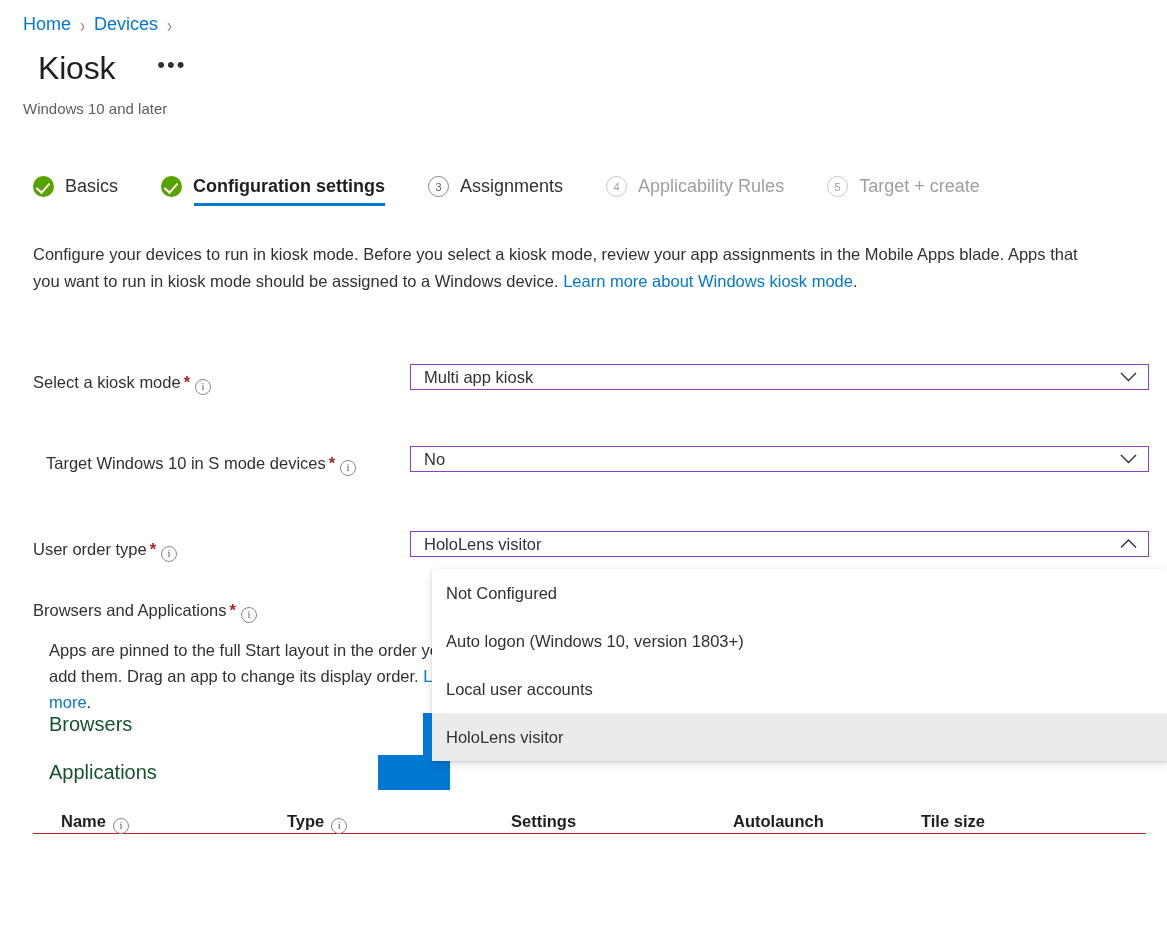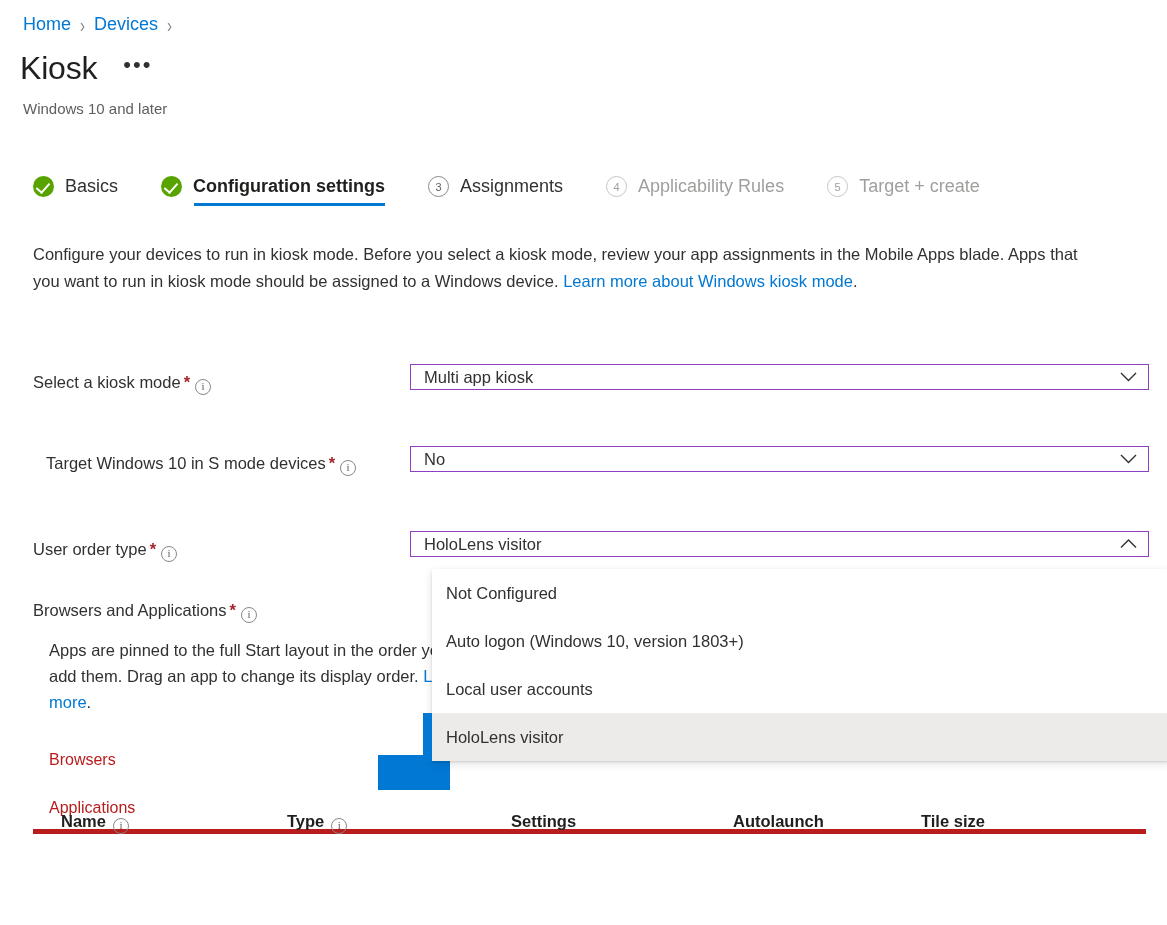--- a/index.html
+++ b/index.html
@@ -19,22 +19,22 @@
     font-size: 18px;
   }
   .crumb-link { color: #0078d4; cursor: pointer; white-space: nowrap; }
   .crumb-sep {
     color: #8a8886; font-size: 15px; font-weight: 300;
     transform: scaleY(1.35); display: inline-block;
   }
 
   
   .title-row {
-    position: absolute; left: 20px; top: 50px;
-    display: flex; align-items: center; gap: 20px;
+    position: absolute; left: 38px; top: 50px;
+    display: flex; align-items: center; gap: 36px;
   }
   .page-title { font-size: 32px; font-weight: 400; color: #201f1e; letter-spacing: -0.2px; }
   .ellipsis-btn {
     font-size: 22px; color: #323130; letter-spacing: 2px;
     padding: 2px 6px 10px 6px; cursor: pointer; line-height: 10px;
   }
   .subtitle {
     position: absolute; left: 23px; top: 100px;
     font-size: 15px; color: #605e5c;
   }
@@ -125,32 +125,32 @@
     content: ""; position: absolute; left: -9px; top: 0;
     width: 9px; height: 100%; background: #0078d4;
   }
 
   
   .sub-desc {
     position: absolute; left: 49px; top: 637px; width: 420px;
     font-size: 16.5px; line-height: 26px; color: #323130;
   }
   .sub-row {
-    position: absolute; left: 49px; font-size: 16px; color: #b91c1c; margin-top: 38px;
+    position: absolute; left: 49px; font-size: 20px; color: #14532d;
   }
   .blue-btn {
     position: absolute; left: 378px; top: 755px;
     width: 72px; height: 35px; background: #0078d4;
     border: none; cursor: pointer; z-index: 10;
   }
 
   
   .table-head {
     position: absolute; left: 33px; top: 812px; width: 1113px;
-    height: 22px; border-bottom: 5px solid #b91c1c;
+    height: 22px; border-bottom: 1px solid #b91c1c;
   }
   .th {
     position: absolute; top: 0; font-size: 16.5px;
     font-weight: bold; color: #201f1e; white-space: nowrap;
   }
   .th .info { margin-left: 7px; font-weight: normal; }
 </style>
 </head>
 <body>
 

